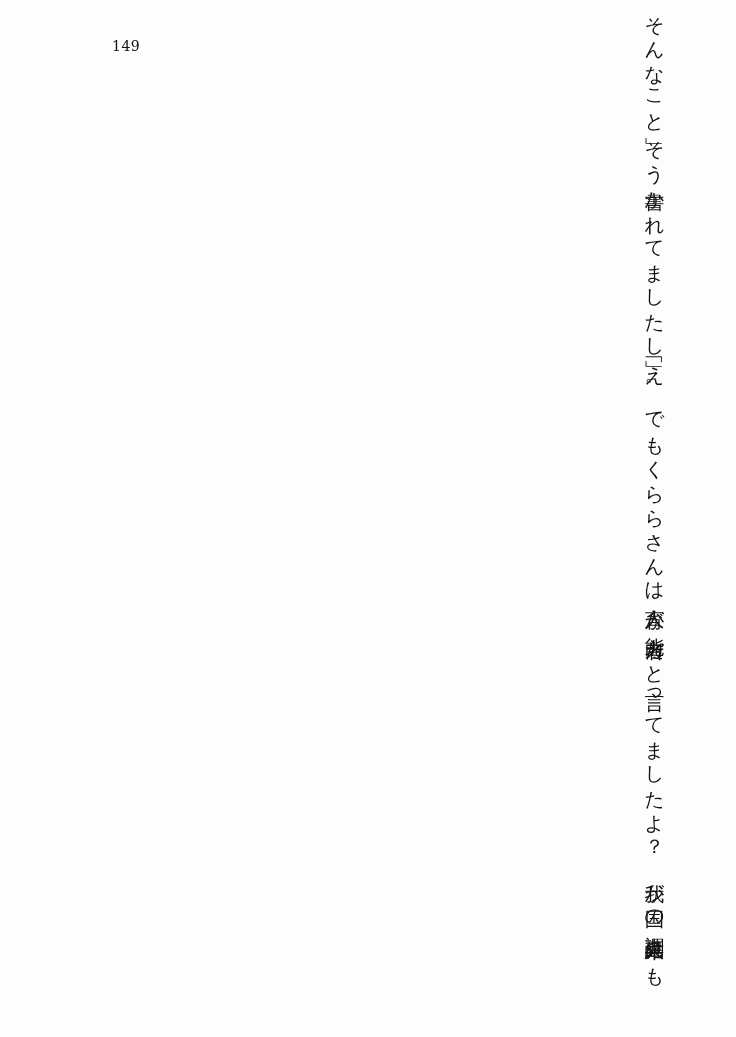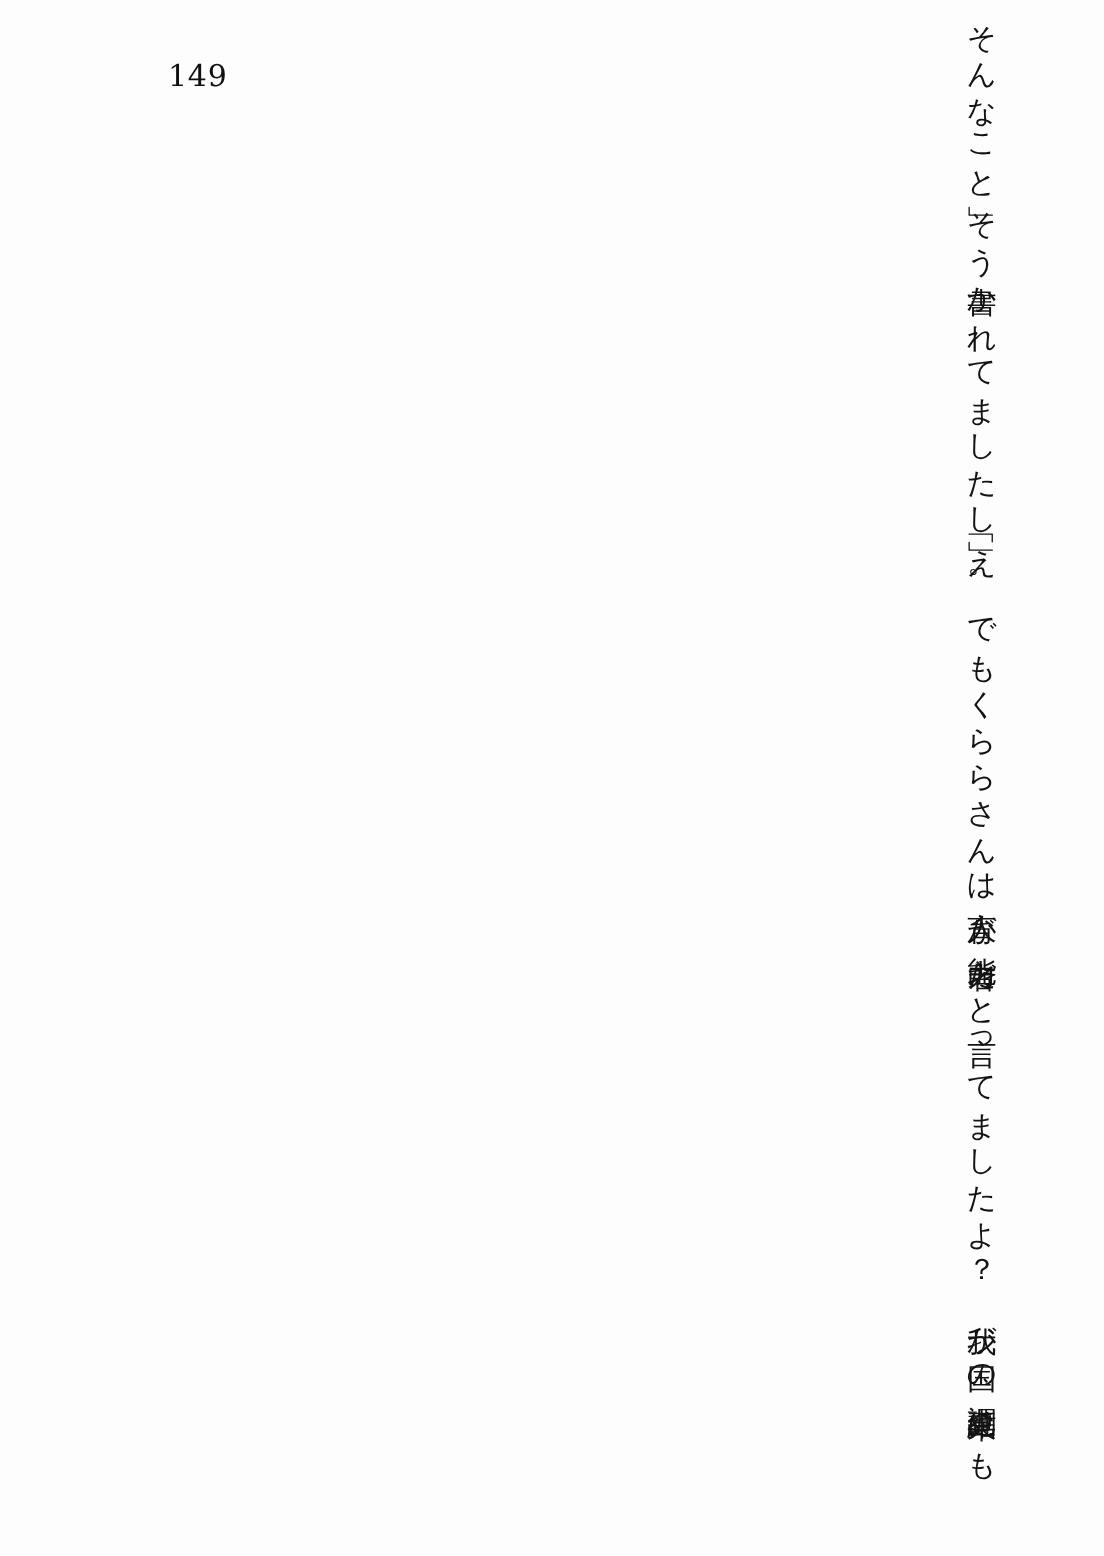--- a/index.html
+++ b/index.html
@@ -18,21 +18,21 @@
     position: relative;
     width: 736px;
     height: 1037px;
     background: #fdfdfd;
     box-sizing: border-box;
   }
   #page-number {
     position: absolute;
     top: 38px;
     left: 112px;
-    font-size: 20px;
+    font-size: 14px;
     letter-spacing: 0.5px;
     color: #111;
     font-family: "DejaVu Serif", "Liberation Serif", serif;
   }
   #text-body {
     position: absolute;
     top: 98px;
     right: 72px;
     height: 880px;
     width: 560px;

